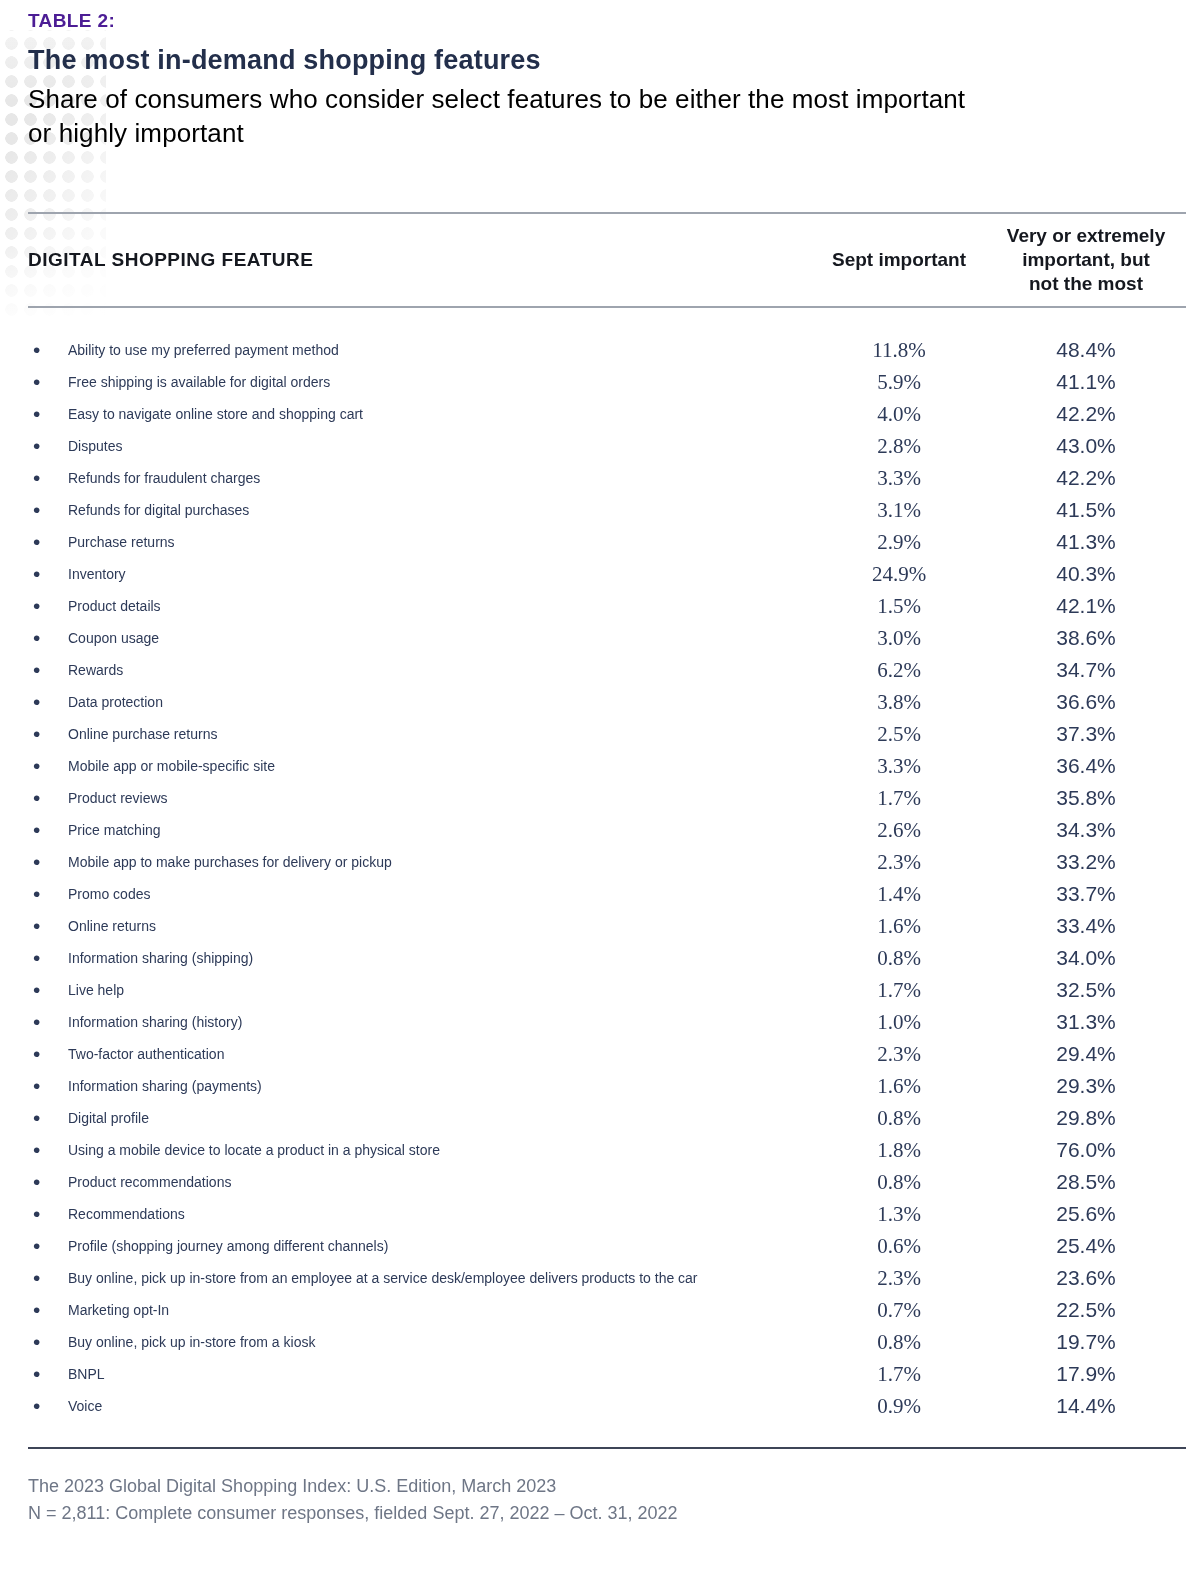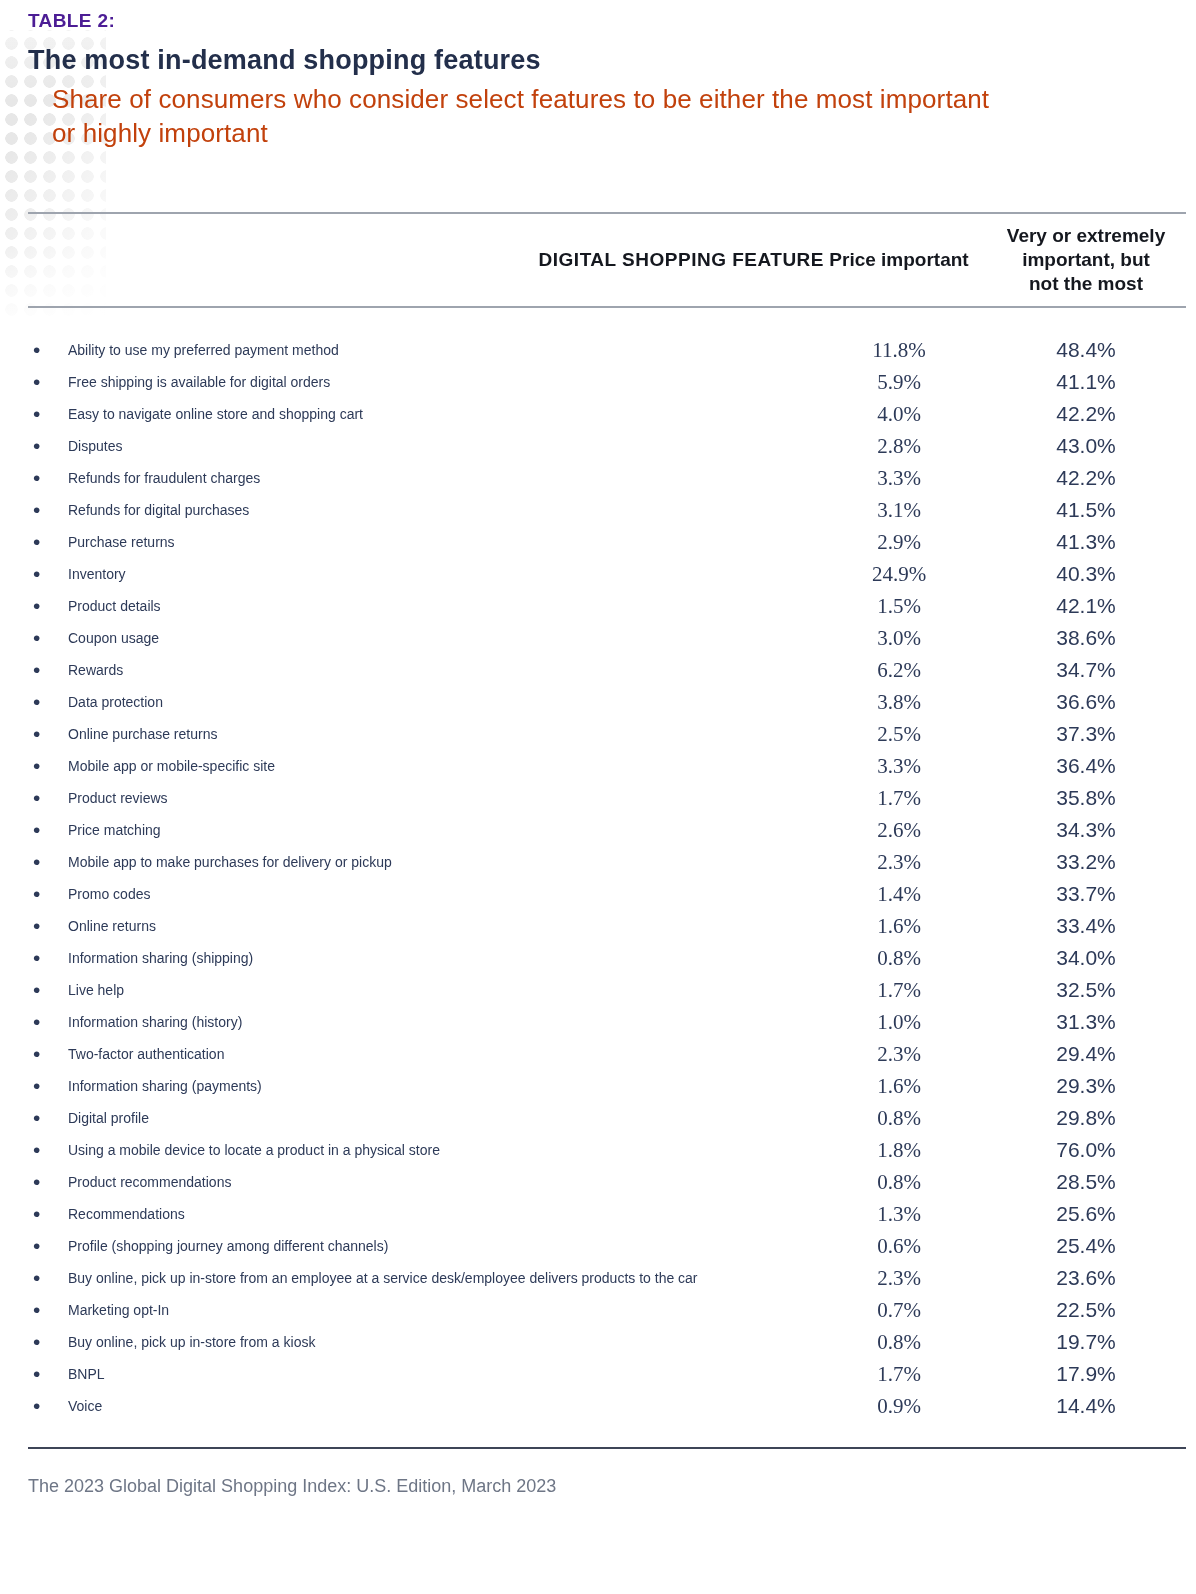--- a/index.html
+++ b/index.html
@@ -23,30 +23,30 @@
   .page { position: relative; z-index: 1; padding: 10px 10px 0 28px; }
 
   .table-label {
     color: #4c1d95; font-size: 19px; font-weight: bold; letter-spacing: 0.4px; line-height: 22px;
   }
   .page-title {
     margin-top: 13px; color: #232f4b; font-size: 27px; font-weight: bold; line-height: 30px;
     letter-spacing: 0.2px;
   }
   .page-subtitle {
-    margin-top: 7px; color: #c2410c; font-size: 26px; font-weight: normal; line-height: 34px;
-    white-space: pre-line; letter-spacing: 0.1px; margin-left: 24px;
+    margin-top: 7px; color: #000000; font-size: 26px; font-weight: normal; line-height: 34px;
+    white-space: pre-line; letter-spacing: 0.1px;
   }
 
   .rule { border: none; border-top: 2px solid #9ea4ae; width: 100%; }
   .rule-top { margin-top: 62px; }
   .rule-dark { border-top: 2px solid #3e4557; margin-top: 30px; }
 
   .header-row { display: flex; align-items: center; height: 92px; }
-  .col-feature-h { flex: 1; color: #15181f; font-size: 19px; font-weight: bold; letter-spacing: 0.5px; text-align: right; }
+  .col-feature-h { flex: 1; color: #15181f; font-size: 19px; font-weight: bold; letter-spacing: 0.5px; }
   .col-most { width: 150px; margin-right: 12px; text-align: center; }
   .col-very { width: 200px; text-align: center; }
   .header-row .col-most, .header-row .col-very {
     color: #15181f; font-size: 19px; font-weight: bold; line-height: 24px; white-space: pre-line;
   }
 
   .rows { margin-top: 31px; }
   .row { display: flex; align-items: flex-start; margin-bottom: 10px; }
   .bullet { width: 40px; padding-left: 5px; color: #2d3a58; font-size: 21px; line-height: 22px; flex: none; }
   .cell-feature { flex: 1; color: #2d3a58; font-size: 14px; line-height: 22px; padding-right: 8px; }
@@ -65,21 +65,21 @@
 
   <div class="table-label">TABLE 2:</div>
   <h1 class="page-title">The most in-demand shopping features</h1>
   <div class="page-subtitle">Share of consumers who consider select features to be either the most important
 or highly important</div>
 
   <hr class="rule rule-top">
 
   <div class="header-row">
     <div class="col-feature-h">DIGITAL SHOPPING FEATURE</div>
-    <div class="col-most">Price important</div>
+    <div class="col-most">Sept important</div>
     <div class="col-very">Very or extremely
 important, but
 not the most</div>
   </div>
 
   <hr class="rule">
 
   <div class="rows" id="rows">
   <div class="row">
     <span class="bullet">•</span>
@@ -317,15 +317,16 @@
     <span class="cell-feature">Voice</span>
     <span class="cell-most">0.9%</span>
     <span class="cell-very">14.4%</span>
   </div>
 </div>
 
   <hr class="rule rule-dark">
 
   <div class="footer">
     <div>The 2023 Global Digital Shopping Index: U.S. Edition, March 2023</div>
+    <div>N = 2,811: Complete consumer responses, fielded Sept. 27, 2022 – Oct. 31, 2022</div>
   </div>
 
 </div>
 
 </body></html>

